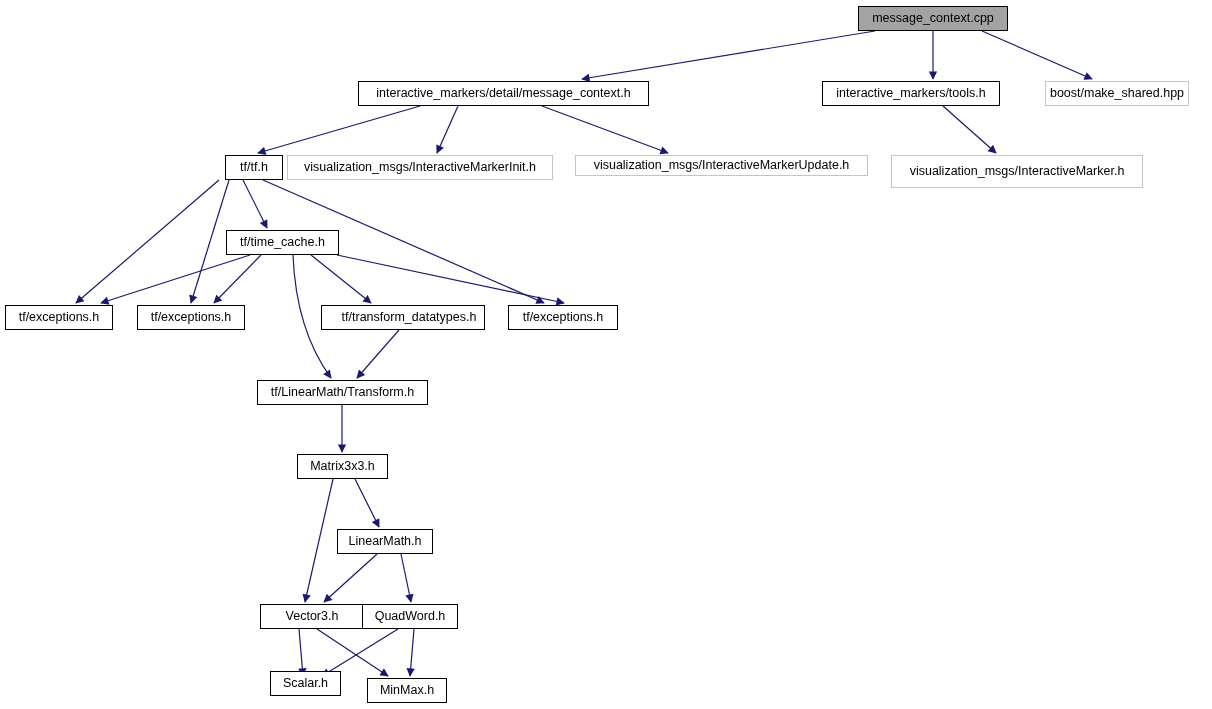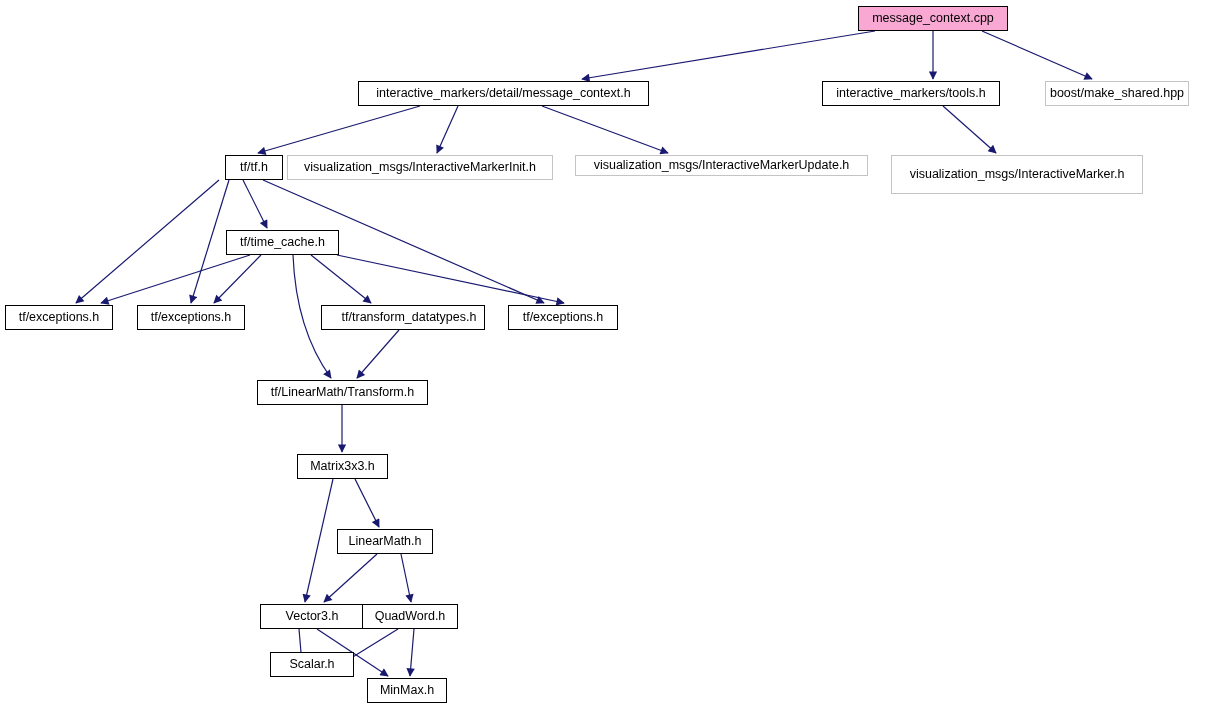--- a/index.html
+++ b/index.html
@@ -34,21 +34,21 @@
     justify-content: center;
     background: #ffffff;
     border: 1px solid #000000;
     color: #000000;
     font-size: 12.5px;
     line-height: 1;
     white-space: nowrap;
     overflow: hidden;
   }
   .node.root {
-    background: #f9a8d4;
+    background: #a3a3a3;
     border-color: #000000;
   }
   .node.internal {
     cursor: pointer;
   }
   .node.external {
     border-color: #c4c4c4;
   }
 </style>
 </head>
@@ -89,27 +89,27 @@
       <path d="M414,629 L410,676" class="edge" stroke="#191970" marker-end="url(#arrowhead)"></path>
     </svg>
   <div id="nodes">
       <div class="node root" style="left: 858px; top: 6px; width: 150px; height: 25px;">message_context.cpp</div>
       <div class="node internal" style="left: 358px; top: 81px; width: 291px; height: 25px;">interactive_markers/detail/message_context.h</div>
       <div class="node internal" style="left: 801px; top: 81px; width: 178px; height: 25px; margin-left: 21px;">interactive_markers/tools.h</div>
       <div class="node external" style="left: 1045px; top: 81px; width: 144px; height: 25px;">boost/make_shared.hpp</div>
       <div class="node internal" style="left: 208px; top: 155px; width: 58px; height: 25px; margin-left: 17px;">tf/tf.h</div>
       <div class="node external" style="left: 287px; top: 155px; width: 266px; height: 25px;">visualization_msgs/InteractiveMarkerInit.h</div>
       <div class="node external" style="left: 575px; top: 155px; width: 293px; height: 21px;">visualization_msgs/InteractiveMarkerUpdate.h</div>
-      <div class="node external" style="left: 891px; top: 155px; width: 252px; height: 39px; text-align: right;">visualization_msgs/InteractiveMarker.h</div>
+      <div class="node external" style="left: 891px; top: 155px; width: 252px; height: 33px; text-align: right;">visualization_msgs/InteractiveMarker.h</div>
       <div class="node internal" style="left: 226px; top: 230px; width: 113px; height: 25px;">tf/time_cache.h</div>
       <div class="node internal" style="left: 5px; top: 305px; width: 108px; height: 25px;">tf/exceptions.h</div>
       <div class="node internal" style="left: 137px; top: 305px; width: 108px; height: 25px;">tf/exceptions.h</div>
       <div class="node internal" style="left: 321px; top: 305px; width: 164px; height: 25px; padding-left: 12px;">tf/transform_datatypes.h</div>
       <div class="node internal" style="left: 508px; top: 305px; width: 110px; height: 25px;">tf/exceptions.h</div>
       <div class="node internal" style="left: 257px; top: 380px; width: 171px; height: 25px;">tf/LinearMath/Transform.h</div>
       <div class="node internal" style="left: 297px; top: 454px; width: 91px; height: 25px;">Matrix3x3.h</div>
       <div class="node internal" style="left: 337px; top: 529px; width: 96px; height: 25px;">LinearMath.h</div>
       <div class="node internal" style="left: 260px; top: 604px; width: 104px; height: 25px;">Vector3.h</div>
       <div class="node internal" style="left: 362px; top: 604px; width: 96px; height: 25px;">QuadWord.h</div>
-      <div class="node internal" style="left: 270px; top: 652px; width: 84px; height: 25px;">Scalar.h</div>
+      <div class="node internal" style="left: 270px; top: 671px; width: 71px; height: 25px;">Scalar.h</div>
       <div class="node internal" style="left: 367px; top: 678px; width: 80px; height: 25px;">MinMax.h</div>
     </div>
 </div>
 
 </body></html>

